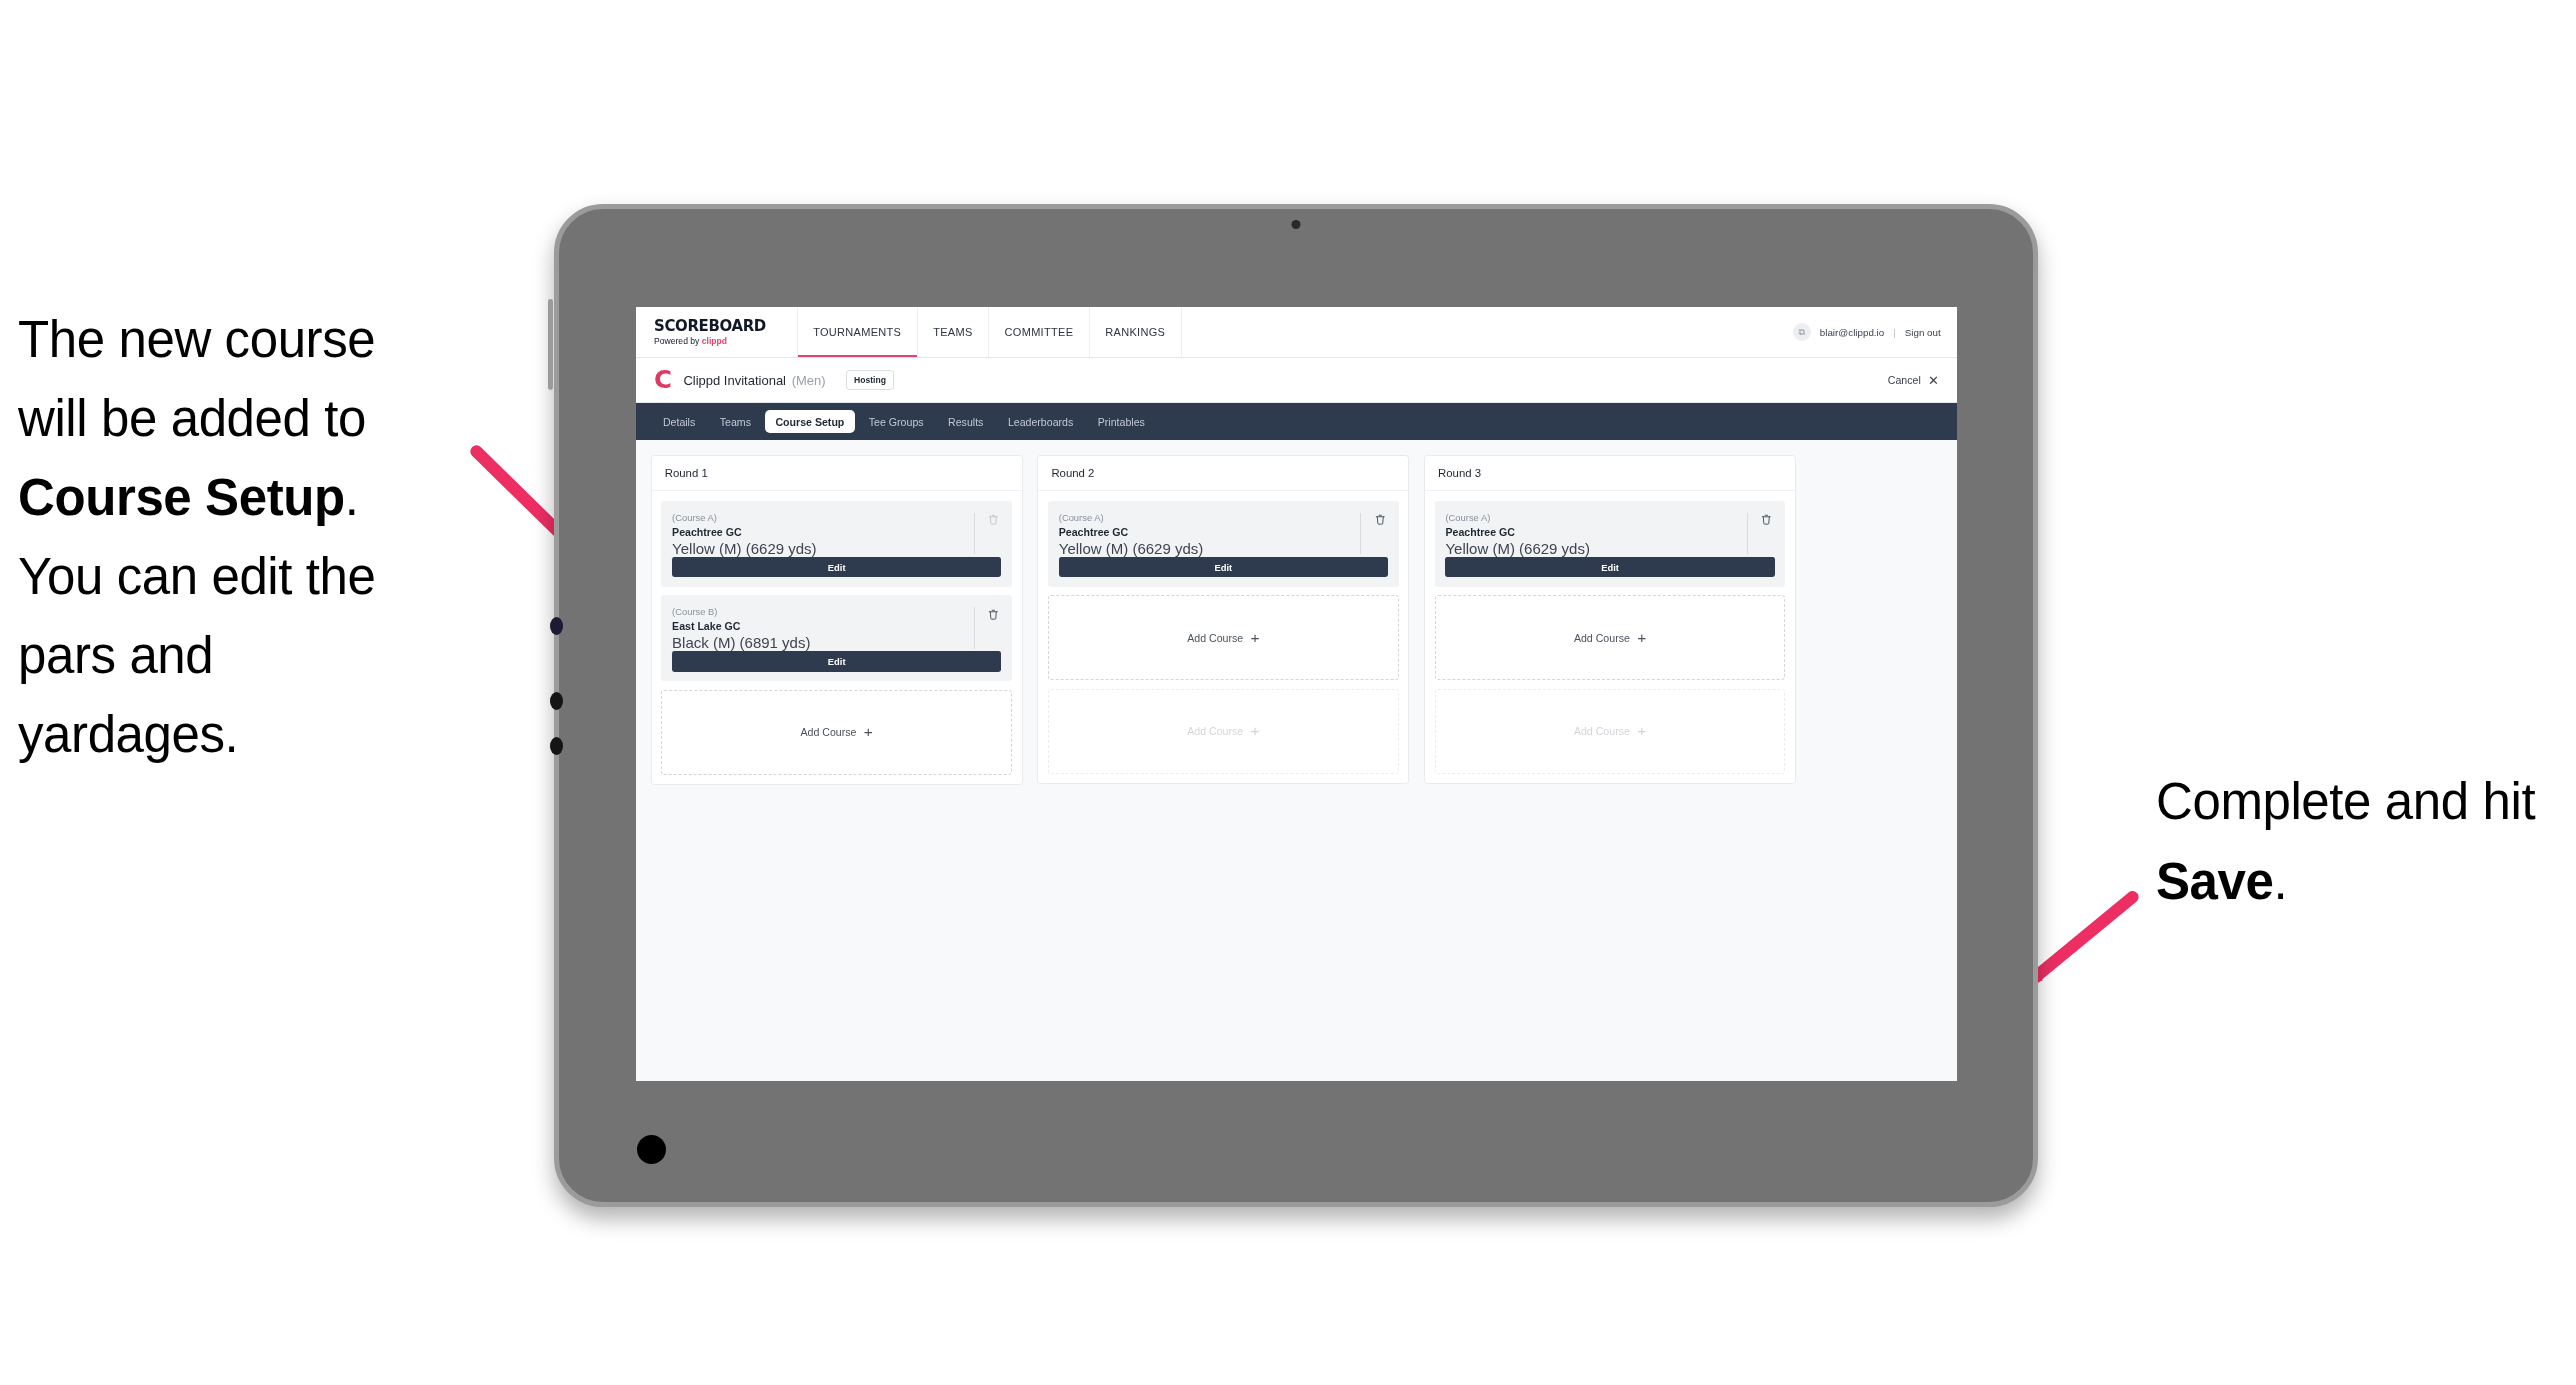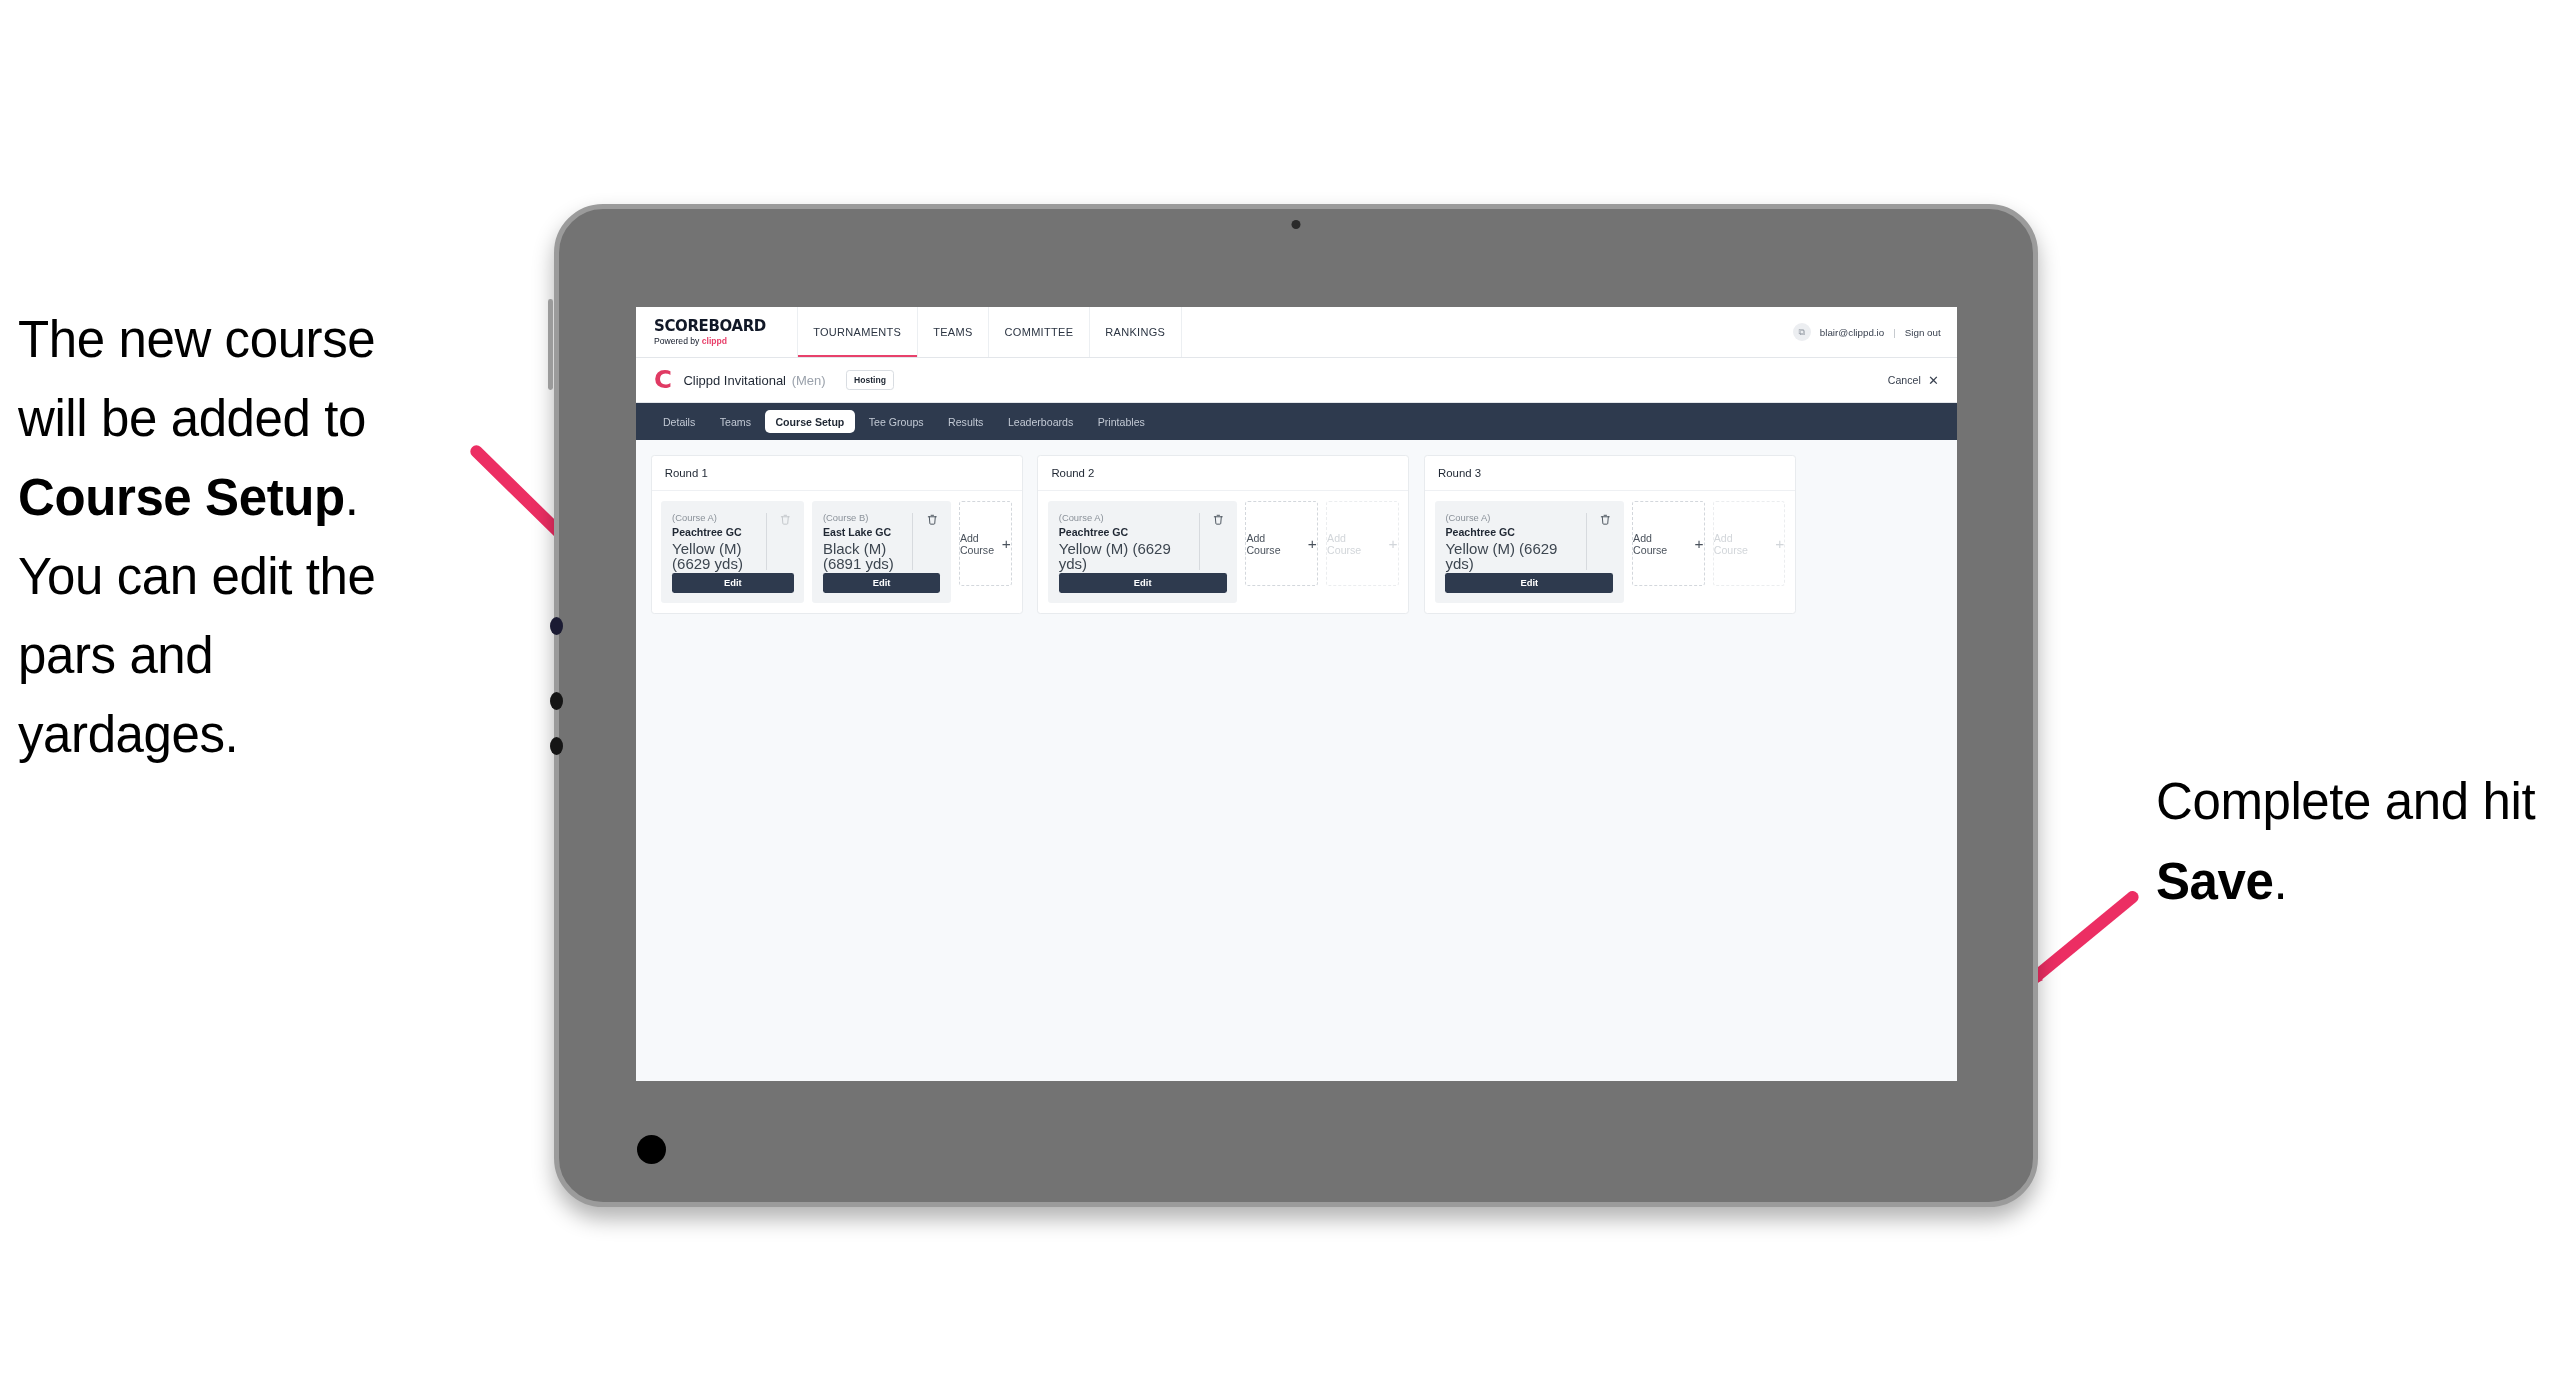--- a/index.html
+++ b/index.html
@@ -170,21 +170,21 @@
     background: #ffffff;
     border: 0.8px solid #e8ebee;
     border-radius: 3.3px;
     display:flex; flex-direction: column;
   }
   .round-head {
     padding: 11.4px 13px;
     font-size: 11.4px; color:#1f2733;
     border-bottom: 0.8px solid #eef0f3;
   }
-  .round-body { padding: 9.8px; display:flex; flex-direction:row; gap: 8.2px; }
+  .round-body { padding: 9.8px; display:flex; flex-direction:column; gap: 8.2px; }
 
   .course-card {
     background:#f1f3f5; border-radius: 3.3px; padding: 9.8px 10.6px 9.8px 10.6px;
   }
   .cc-top { display:flex; align-items:flex-start; }
   .cc-info { flex: 1; }
   .cc-label { font-size: 9.4px; color:#8a9199; line-height: 14px; }
   .cc-name  { font-size: 10.6px; color:#1f2733; font-weight:700; line-height: 15.5px; }
   .cc-tee   { font-size: 15px; color:#3d4650; line-height: 15.5px; }
   .cc-divider { width:0.8px; align-self: stretch; background:#d7dade; margin: 1.6px 10.6px 1.6px 0; }

